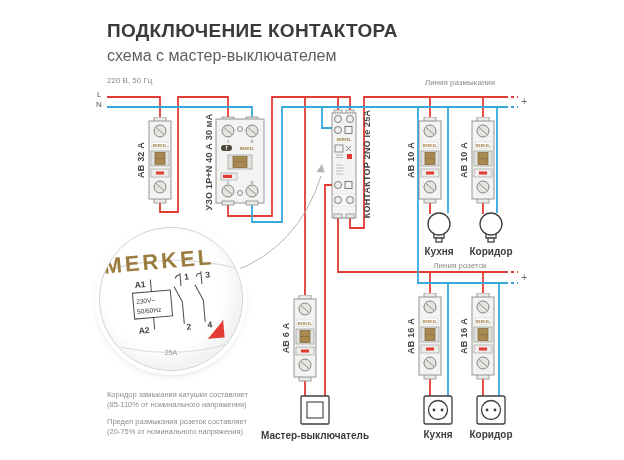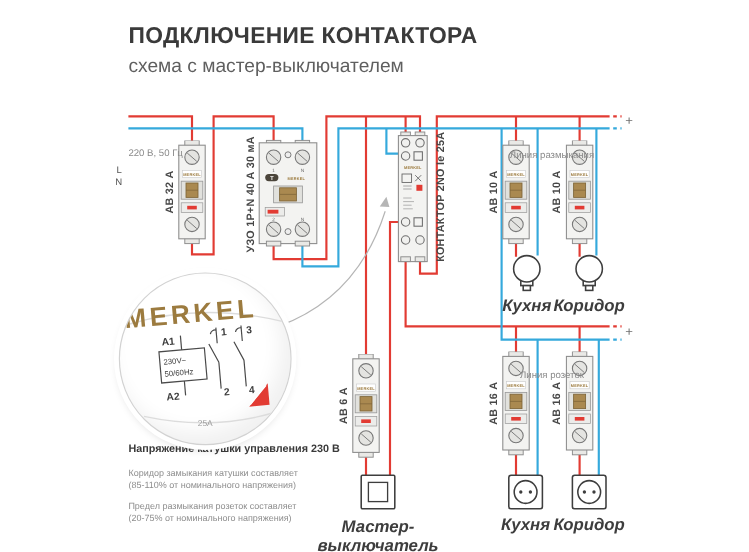--- a/index.html
+++ b/index.html
@@ -14,24 +14,24 @@
   .screw{fill:#e4e4e1;stroke:#787878;stroke-width:.9;}
   .slot{stroke:#787878;stroke-width:.8;}
   .tog{fill:#e1e1dd;stroke:#9a9a9a;stroke-width:.7;}
   .knob{fill:#aa8950;stroke:#7e6538;stroke-width:.7;}
   .rind{fill:var(--accent-red);}
   .term{fill:#f0f0ee;stroke:#6f6f6f;stroke-width:.9;}
   .brand{fill:var(--brand-gold);font:700 3.2px "Liberation Sans",sans-serif;letter-spacing:.2px;}
   .tinytxt{fill:#6b6b6b;font:400 4px "Liberation Sans",sans-serif;}
   .picto{stroke:#5e5e5e;stroke-width:.7;fill:none;}
   .load{stroke:#3e3e3e;stroke-width:1.3;fill:#fff;}
-  .lbl{position:absolute;color:#3d3d3d;font-size:14px;font-weight:700;font-style:italic;}
+  .lbl{position:absolute;color:#3d3d3d;font-size:10px;font-weight:700;}
   .vlabel{position:absolute;white-space:nowrap;transform:translate(-50%,-50%) rotate(-90deg);
           color:#474747;font-size:9px;font-weight:700;letter-spacing:.2px;}
-  .small{position:absolute;color:#8a8a8a;font-size:8px;font-weight:400;margin-top:47px;}
+  .small{position:absolute;color:#8a8a8a;font-size:8px;font-weight:400;}
   .center{text-align:center;}
   .title{position:absolute;left:107px;top:20px;font-size:19px;font-weight:700;color:var(--text-dark);letter-spacing:.3px;}
   .subtitle{position:absolute;left:107px;top:47px;font-size:16px;font-weight:400;color:#5f5f5f;}
   .plus{position:absolute;color:#6f6f6f;font-size:11px;font-weight:400;}
   .note-h{position:absolute;left:107px;top:369px;font-size:9px;font-weight:700;color:var(--text-dark);}
   .note{position:absolute;left:107px;font-size:7.5px;color:#8d8d8d;}
   #magnifier{position:absolute;left:99px;top:227px;width:142px;height:142px;border-radius:50%;
              background:#fff;border:1px solid #d2d2d2;overflow:hidden;
              box-shadow:0 0 0 4px #fff,0 3px 8px rgba(0,0,0,.18),inset -8px -10px 16px rgba(0,0,0,.06);}
   .mg-line{stroke:#4a4a4a;stroke-width:1;fill:none;}
@@ -215,21 +215,20 @@
   <div class="vlabel" style="left:411px;top:336px;">АВ 16 А</div>
   <div class="vlabel" style="left:464px;top:336px;">АВ 16 А</div>
   <div class="vlabel" style="left:286px;top:338px;">АВ 6 А</div>
 
   <div class="lbl center" style="left:409px;top:246px;width:60px;">Кухня</div>
   <div class="lbl center" style="left:461px;top:246px;width:60px;">Коридор</div>
   <div class="lbl center" style="left:408px;top:429px;width:60px;">Кухня</div>
   <div class="lbl center" style="left:461px;top:429px;width:60px;">Коридор</div>
   <div class="lbl center" style="left:255px;top:430px;width:120px;">Мастер-выключатель</div>
 
-  <div class="note-h">Напряжение катушки управления 230 В</div>
   <div class="note" style="top:390px;">Коридор замыкания катушки составляет</div>
   <div class="note" style="top:400px;text-align:center;">(85-110% от номинального напряжения)</div>
   <div class="note" style="top:417px;">Предел размыкания розеток составляет</div>
   <div class="note" style="top:427px;">(20-75% от номинального напряжения)</div>
 
   <div id="magnifier">
     <svg width="142" height="142" viewBox="0 0 142 142">
       <path class="mg-soft" d="M8,42 Q70,24 136,40"></path>
       <path class="mg-soft" d="M20,119 Q76,131 128,116"></path>
       <g transform="rotate(-5 70 70)">

